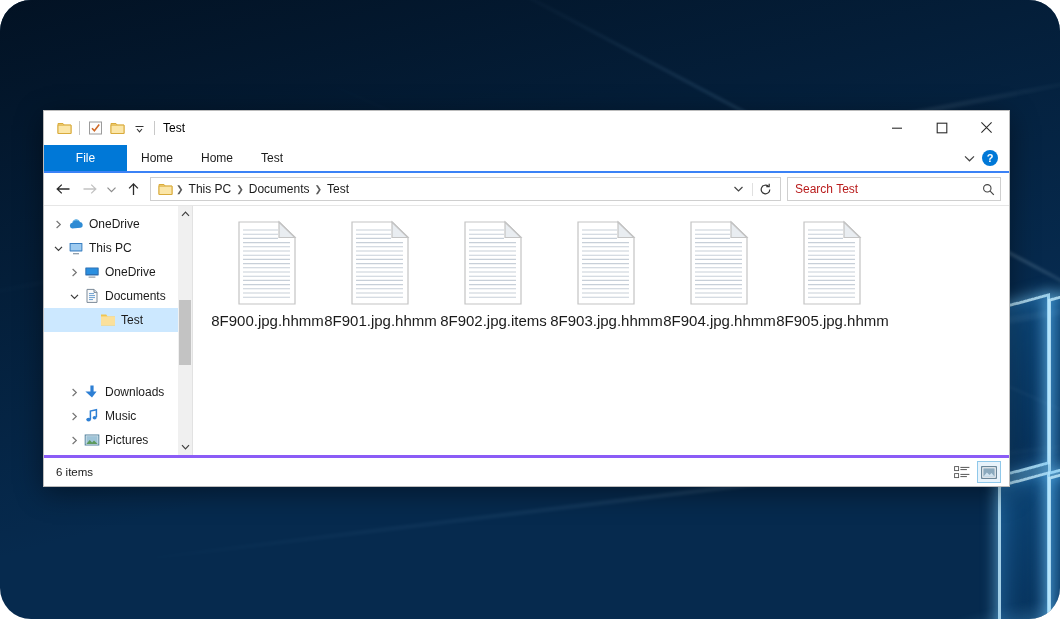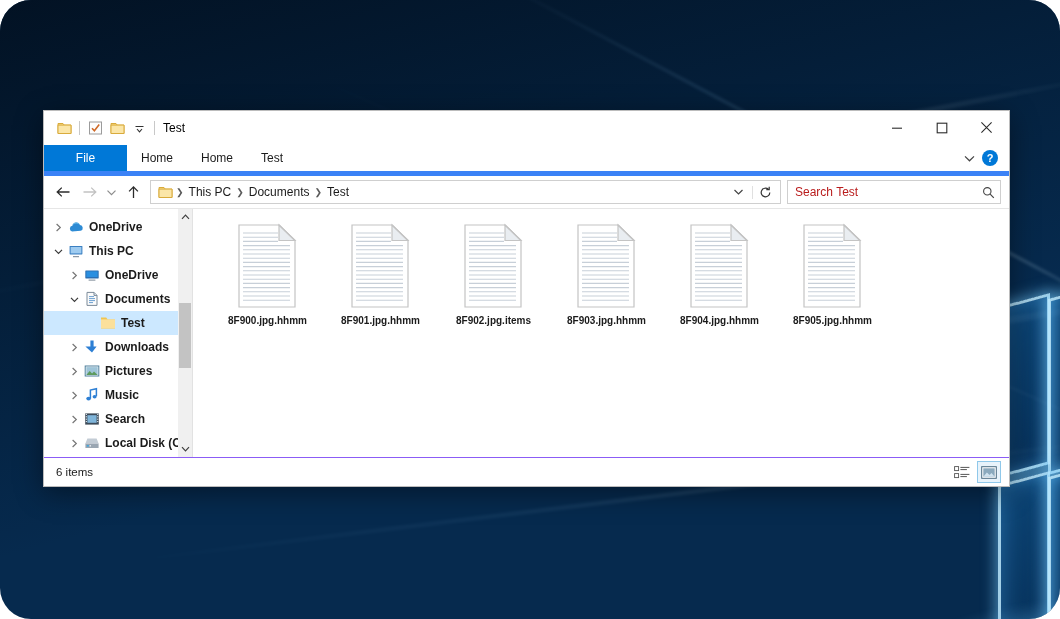--- a/index.html
+++ b/index.html
@@ -74,21 +74,21 @@
   .wctrls { position: absolute; right: 0; top: 0; display: flex; height: 33px; }
   .wbtn {
     width: 45px; height: 33px;
     display: flex; align-items: center; justify-content: center;
   }
   .wbtn svg { display: block; }
   
   .ribbon {
     height: 26px; flex: none;
     display: flex; align-items: stretch;
-    border-bottom: 5px solid #3b82f6;
+    border-bottom: 2px solid #3b82f6;
     background: #fff;
     position: relative;
   }
   .rtab {
     display: flex; align-items: center; justify-content: center;
     padding: 0 14px; font-size: 12px; color: #1b1b1b;
   }
   .rtab.file {
     background: #0078d7; color: #fff; min-width: 55px;
   }
@@ -128,21 +128,21 @@
   .csep { color: #5a5a5a; font-size: 9px; padding: 0 1px; }
   .addr-right { display: flex; align-items: center; gap: 2px; }
   .searchbox {
     width: 200px; height: 22px; flex: none;
     border: 1px solid #cfcfcf; background: #fff;
     display: flex; align-items: center; justify-content: space-between;
     padding: 0 5px 0 7px;
   }
   .search-ph { font-size: 12px; color: #b91c1c; }
   
-  .wbody { flex: 1; display: flex; min-height: 0; background: #fdba74; font-weight: bold; }
+  .wbody { flex: 1; display: flex; min-height: 0; background: #fdba74; }
   .sidebar {
     width: 148px; flex: none;
     background: #fff;
     position: relative;
     overflow: hidden;
   }
   .treelist { padding-top: 6px; }
   .trow {
     height: 24px; display: flex; align-items: center;
     font-size: 12px; color: #1b1b1b;
@@ -170,25 +170,25 @@
     padding: 12px 0 0 18px;
     overflow: hidden;
   }
   .grid { display: flex; flex-wrap: wrap; gap: 0px; }
   .fitem {
     width: 113px;
     display: flex; flex-direction: column; align-items: center;
     padding-top: 2px;
   }
   .ficon { width: 68px; height: 86px; position: relative; }
-  .fname { font-size: 10px; color: #1b1b1b; margin-top: 6px; text-align: center; white-space: nowrap; }
+  .fname { font-size: 15px; color: #1b1b1b; margin-top: 6px; text-align: center; white-space: nowrap; }
   
   .statusbar {
     height: 28px; flex: none;
-    border-top: 1px solid #8b5cf6;
+    border-top: 3px solid #8b5cf6;
     display: flex; align-items: center; justify-content: space-between;
     padding: 0 8px 0 12px;
     background: #fff;
   }
   .status-text { font-size: 11.5px; color: #1b1b1b; }
   .viewbtns { display: flex; align-items: center; gap: 4px; }
   .vbtn {
     width: 22px; height: 20px;
     display: flex; align-items: center; justify-content: center;
   }
@@ -406,62 +406,62 @@
             <div class="trow sel" style="padding-left: 38px;">
               <span class="chev"></span>
               <span class="ticon">
                 <svg width="16" height="16" viewBox="0 0 16 16">
                   <path d="M1 2.6h5.2l1.4 1.8H15v9H1z" fill="#f0c552"></path>
                   <path d="M1 4.4h14v9H1z" fill="#fbe09b"></path>
                 </svg>
               </span>
               <span class="tlabel">Test</span>
             </div>
+            <div class="trow" style="padding-left: 22px; margin-top: 48px;">
+              <span class="chev">
+                <svg width="9" height="9" viewBox="0 0 9 9">
+                  <path d="M2.6 1L6.3 4.5 2.6 8" fill="none" stroke="#767676" stroke-width="1.2"></path>
+                </svg>
+              </span>
+              <span class="ticon">
+                <svg width="16" height="16" viewBox="0 0 16 16">
+                  <path d="M6.4 1.5h3.2v6h3L8 13.5 1.4 7.5h5z" fill="#2d7fd4"></path>
+                </svg>
+              </span>
+              <span class="tlabel">Downloads</span>
+            </div>
             <div class="trow" style="padding-left: 22px;">
               <span class="chev">
                 <svg width="9" height="9" viewBox="0 0 9 9">
                   <path d="M2.6 1L6.3 4.5 2.6 8" fill="none" stroke="#767676" stroke-width="1.2"></path>
                 </svg>
               </span>
               <span class="ticon">
                 <svg width="16" height="16" viewBox="0 0 16 16">
-                  <path d="M6.4 1.5h3.2v6h3L8 13.5 1.4 7.5h5z" fill="#2d7fd4"></path>
-                </svg>
-              </span>
-              <span class="tlabel">Downloads</span>
+                  <path d="M6.4 11.4V3.1l6-1.4v7.6" fill="none" stroke="#2d7fd4" stroke-width="1.5"></path>
+                  <ellipse cx="4.6" cy="11.6" rx="2.3" ry="1.9" fill="#2d7fd4"></ellipse>
+                  <ellipse cx="10.6" cy="9.7" rx="2" ry="1.7" fill="#2d7fd4"></ellipse>
+                </svg>
+              </span>
+              <span class="tlabel">Music</span>
             </div>
             <div class="trow" style="padding-left: 22px;">
               <span class="chev">
                 <svg width="9" height="9" viewBox="0 0 9 9">
                   <path d="M2.6 1L6.3 4.5 2.6 8" fill="none" stroke="#767676" stroke-width="1.2"></path>
                 </svg>
               </span>
               <span class="ticon">
                 <svg width="16" height="16" viewBox="0 0 16 16">
                   <rect x="1.2" y="3" width="13.6" height="10" fill="#fff" stroke="#4d7f9c" stroke-width="1"></rect>
                   <rect x="2.3" y="4.1" width="11.4" height="7.8" fill="#9ec4d8"></rect>
                   <path d="M2.3 11.9l3.4-4 2.4 2.6 1.9-2 3.7 3.4z" fill="#5d9a5d"></path>
                 </svg>
               </span>
               <span class="tlabel">Pictures</span>
-            </div>
-            <div class="trow" style="padding-left: 22px;">
-              <span class="chev">
-                <svg width="9" height="9" viewBox="0 0 9 9">
-                  <path d="M2.6 1L6.3 4.5 2.6 8" fill="none" stroke="#767676" stroke-width="1.2"></path>
-                </svg>
-              </span>
-              <span class="ticon">
-                <svg width="16" height="16" viewBox="0 0 16 16">
-                  <path d="M6.4 11.4V3.1l6-1.4v7.6" fill="none" stroke="#2d7fd4" stroke-width="1.5"></path>
-                  <ellipse cx="4.6" cy="11.6" rx="2.3" ry="1.9" fill="#2d7fd4"></ellipse>
-                  <ellipse cx="10.6" cy="9.7" rx="2" ry="1.7" fill="#2d7fd4"></ellipse>
-                </svg>
-              </span>
-              <span class="tlabel">Music</span>
             </div>
             <div class="trow" style="padding-left: 22px;">
               <span class="chev">
                 <svg width="9" height="9" viewBox="0 0 9 9">
                   <path d="M2.6 1L6.3 4.5 2.6 8" fill="none" stroke="#767676" stroke-width="1.2"></path>
                 </svg>
               </span>
               <span class="ticon">
                 <svg width="16" height="16" viewBox="0 0 16 16">
                   <rect x="1.2" y="2.4" width="13.6" height="11.2" fill="#3d4b59"></rect>

